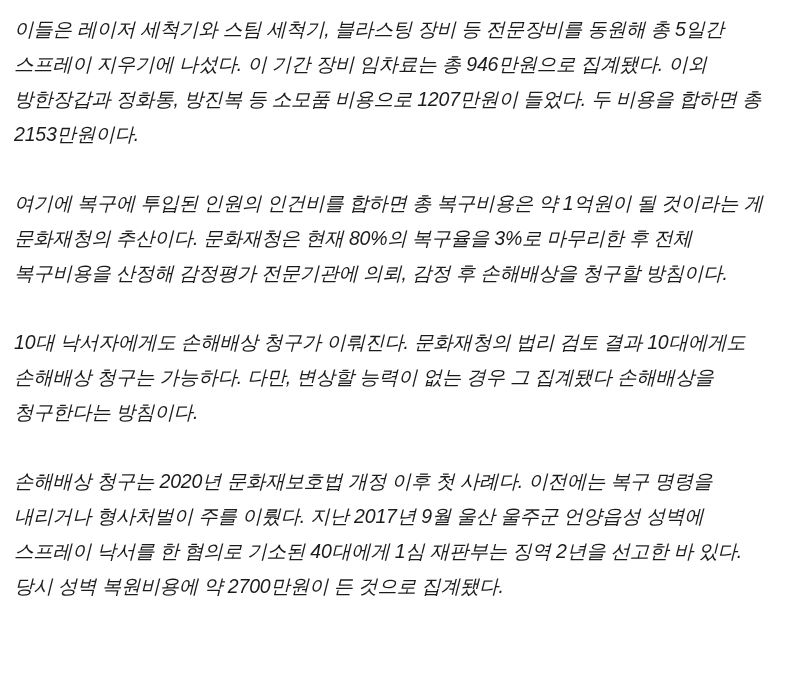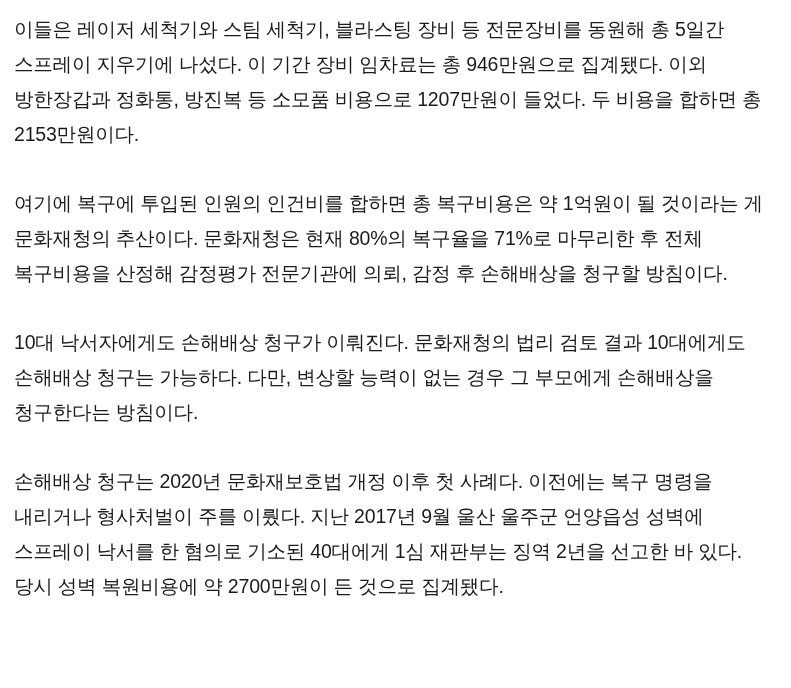--- a/index.html
+++ b/index.html
@@ -11,35 +11,36 @@
     width: 791px;
     height: 688px;
     font-family: "Liberation Sans", "DejaVu Sans", sans-serif;
     color: #1a1a1a;
     overflow: hidden;
   }
   .article {
     box-sizing: border-box;
     width: 791px;
     padding: 12px 22px 0 14px;
+    font-style: italic;
   }
   .article p {
     margin: 0 0 34px 0;
     font-size: 19.5px;
     line-height: 35px;
     letter-spacing: -0.2px;
     color: #1b1b1b;
     text-align: left;
     word-break: keep-all;
   }
   .article p:last-child {
     margin-bottom: 8px;
   }
 </style>
 </head>
 <body>
 
 <div class="article">
   <p>이들은 레이저 세척기와 스팀 세척기, 블라스팅 장비 등 전문장비를 동원해 총 5일간 스프레이 지우기에 나섰다. 이 기간 장비 임차료는 총 946만원으로 집계됐다. 이외 방한장갑과 정화통, 방진복 등 소모품 비용으로 1207만원이 들었다. 두 비용을 합하면 총 2153만원이다.</p>
-  <p>여기에 복구에 투입된 인원의 인건비를 합하면 총 복구비용은 약 1억원이 될 것이라는 게 문화재청의 추산이다. 문화재청은 현재 80%의 복구율을 71%로 마무리한 후 전체 복구비용을 산정해 감정평가 전문기관에 의뢰, 감정 후 손해배상을 청구할 방침이다.</p>
-  <p>10대 낙서자에게도 손해배상 청구가 이뤄진다. 문화재청의 법리 검토 결과 10대에게도 손해배상 청구는 가능하다. 다만, 변상할 능력이 없는 경우 그 부모에게 손해배상을 청구한다는 방침이다.</p>
+  <p>여기에 복구에 투입된 인원의 인건비를 합하면 총 복구비용은 약 1억원이 될 것이라는 게 문화재청의 추산이다. 문화재청은 현재 80%의 복구율을 3%로 마무리한 후 전체 복구비용을 산정해 감정평가 전문기관에 의뢰, 감정 후 손해배상을 청구할 방침이다.</p>
+  <p>10대 낙서자에게도 손해배상 청구가 이뤄진다. 문화재청의 법리 검토 결과 10대에게도 손해배상 청구는 가능하다. 다만, 변상할 능력이 없는 경우 그 집계됐다 손해배상을 청구한다는 방침이다.</p>
   <p>손해배상 청구는 2020년 문화재보호법 개정 이후 첫 사례다. 이전에는 복구 명령을 내리거나 형사처벌이 주를 이뤘다. 지난 2017년 9월 울산 울주군 언양읍성 성벽에 스프레이 낙서를 한 혐의로 기소된 40대에게 1심 재판부는 징역 2년을 선고한 바 있다. 당시 성벽 복원비용에 약 2700만원이 든 것으로 집계됐다.</p>
 </div>
 
 </body></html>

